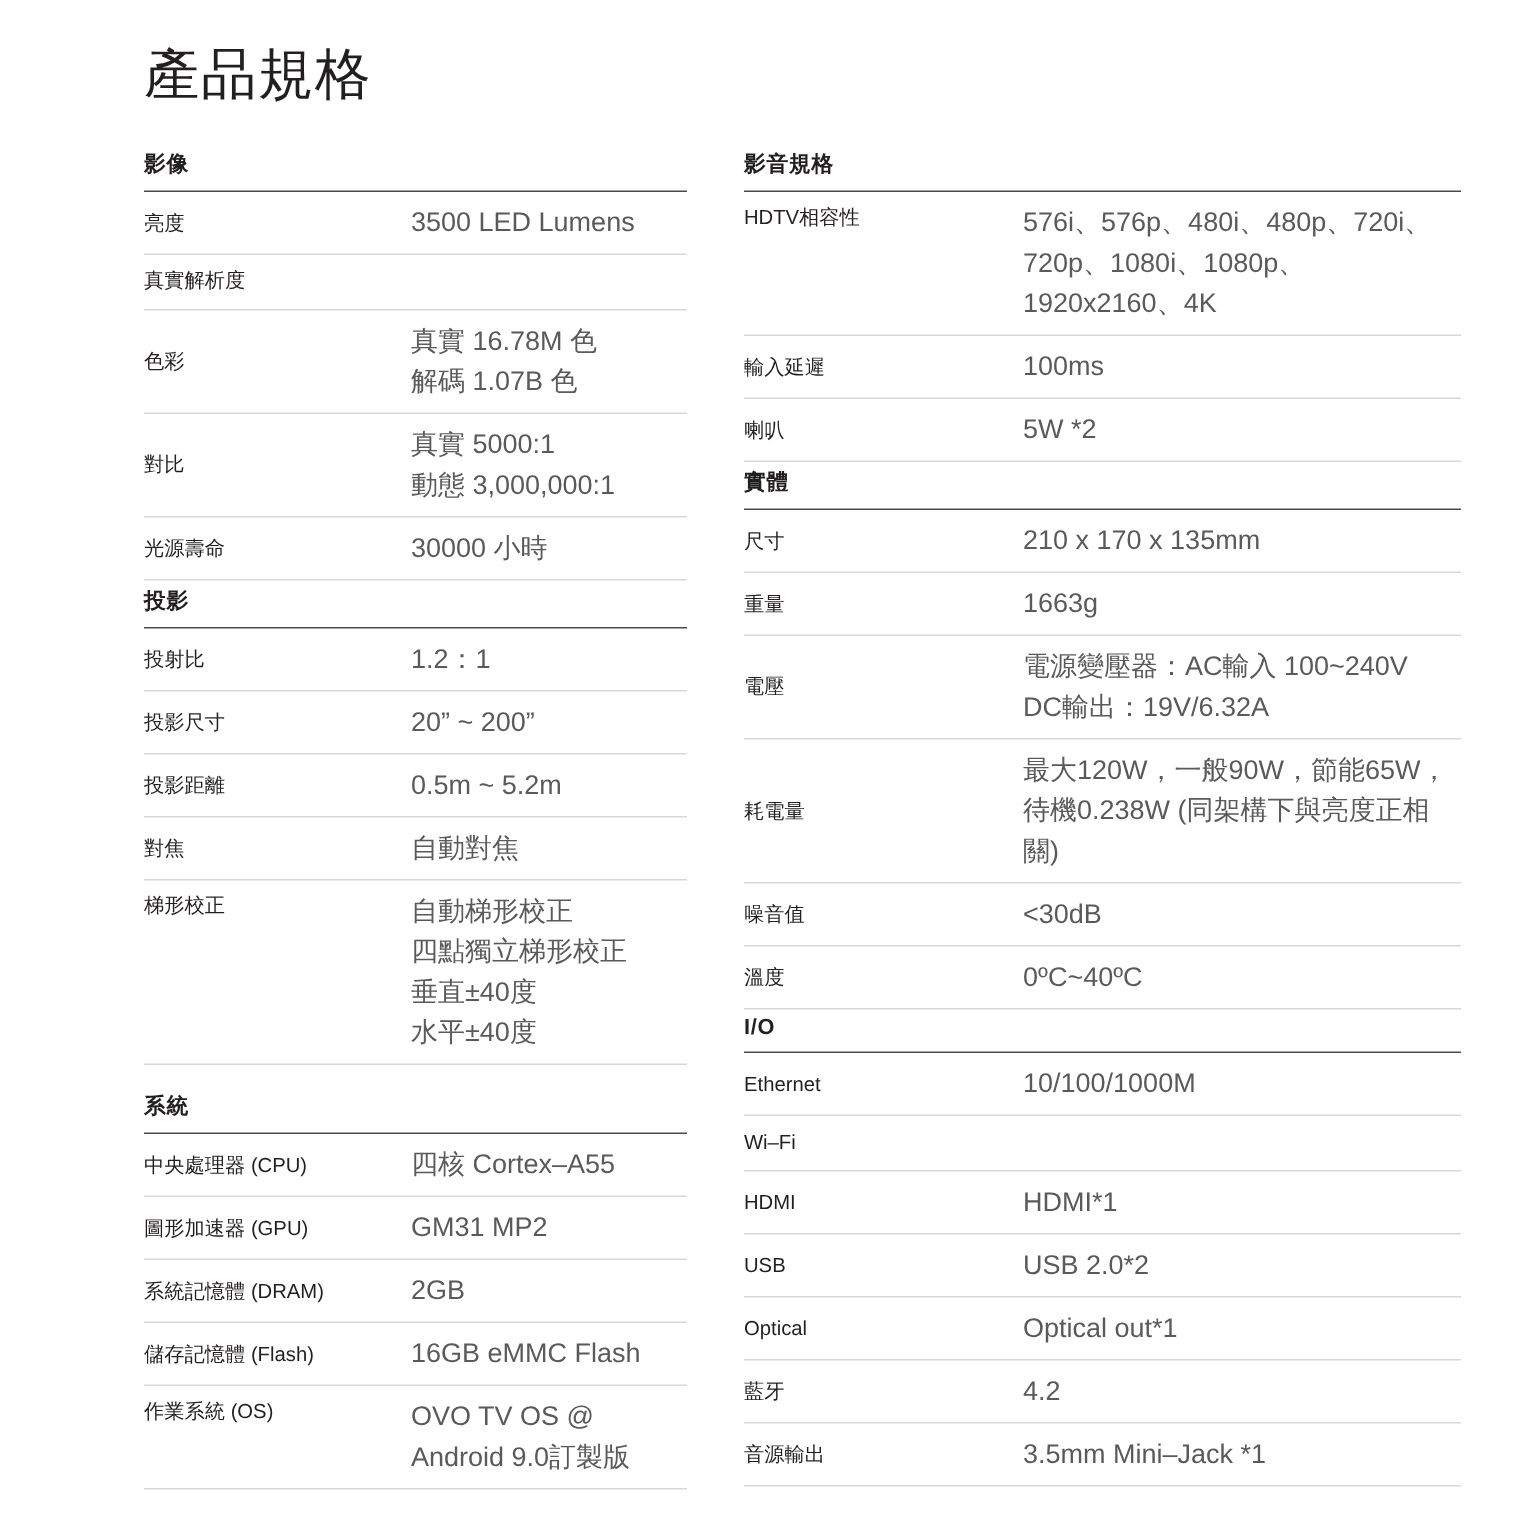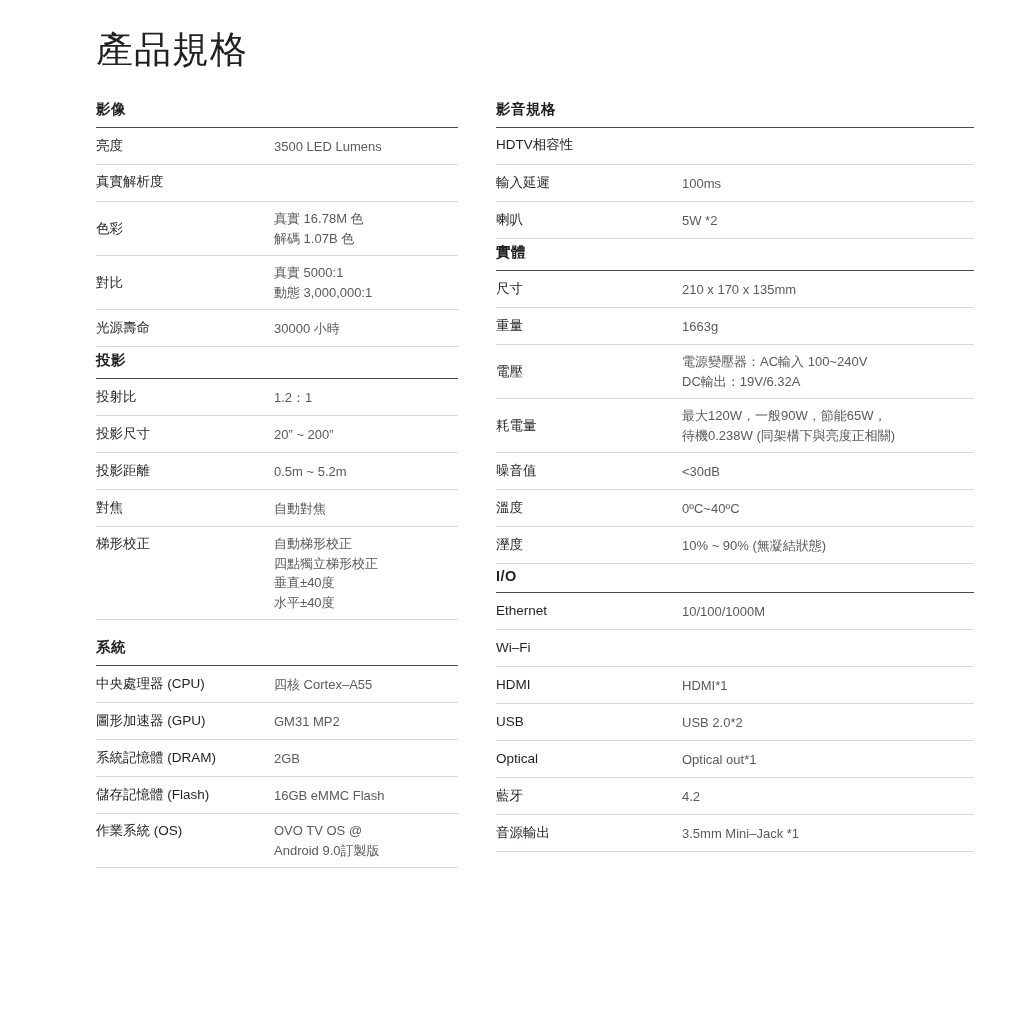--- a/index.html
+++ b/index.html
@@ -59,21 +59,21 @@
     min-height: 22px;
   }
   .row .k {
     font-size: 13.5px;
     color: #231f20;
     line-height: 1.5;
     padding-right: 8px;
     box-sizing: border-box;
   }
   .row .v {
-    font-size: 13px;
+    font-size: 18px;
     color: #5a5a5a;
     line-height: 1.5;
     box-sizing: border-box;
     white-space: pre-line;
   }
   .col-left .row .k { flex: 0 0 178px; }
   .col-left .row .v { flex: 1 1 auto; }
   .col-right .row .k { flex: 0 0 186px; }
   .col-right .row .v { flex: 1 1 auto; }
 
@@ -168,20 +168,23 @@
       </div>
 
     </div>
 
     <div class="col col-right">
 
       <div class="section">
         <div class="section-head">影音規格</div>
         <div class="row">
           <div class="k">HDTV相容性</div>
+          <div class="v">576i、576p、480i、480p、720i、
+720p、1080i、1080p、
+1920x2160、4K</div>
         </div>
         <div class="row align-mid">
           <div class="k">輸入延遲</div>
           <div class="v">100ms</div>
         </div>
         <div class="row align-mid">
           <div class="k">喇叭</div>
           <div class="v">5W *2</div>
         </div>
       </div>
@@ -207,24 +210,20 @@
 待機0.238W (同架構下與亮度正相關)</div>
         </div>
         <div class="row align-mid">
           <div class="k">噪音值</div>
           <div class="v">&lt;30dB</div>
         </div>
         <div class="row align-mid">
           <div class="k">溫度</div>
           <div class="v">0ºC~40ºC</div>
         </div>
-        <div class="row align-mid">
-          <div class="k">溼度</div>
-          <div class="v">10% ~ 90% (無凝結狀態)</div>
-        </div>
       </div>
 
       <div class="section">
         <div class="section-head">I/O</div>
         <div class="row align-mid">
           <div class="k">Ethernet</div>
           <div class="v">10/100/1000M</div>
         </div>
         <div class="row align-mid">
           <div class="k">Wi–Fi</div>

